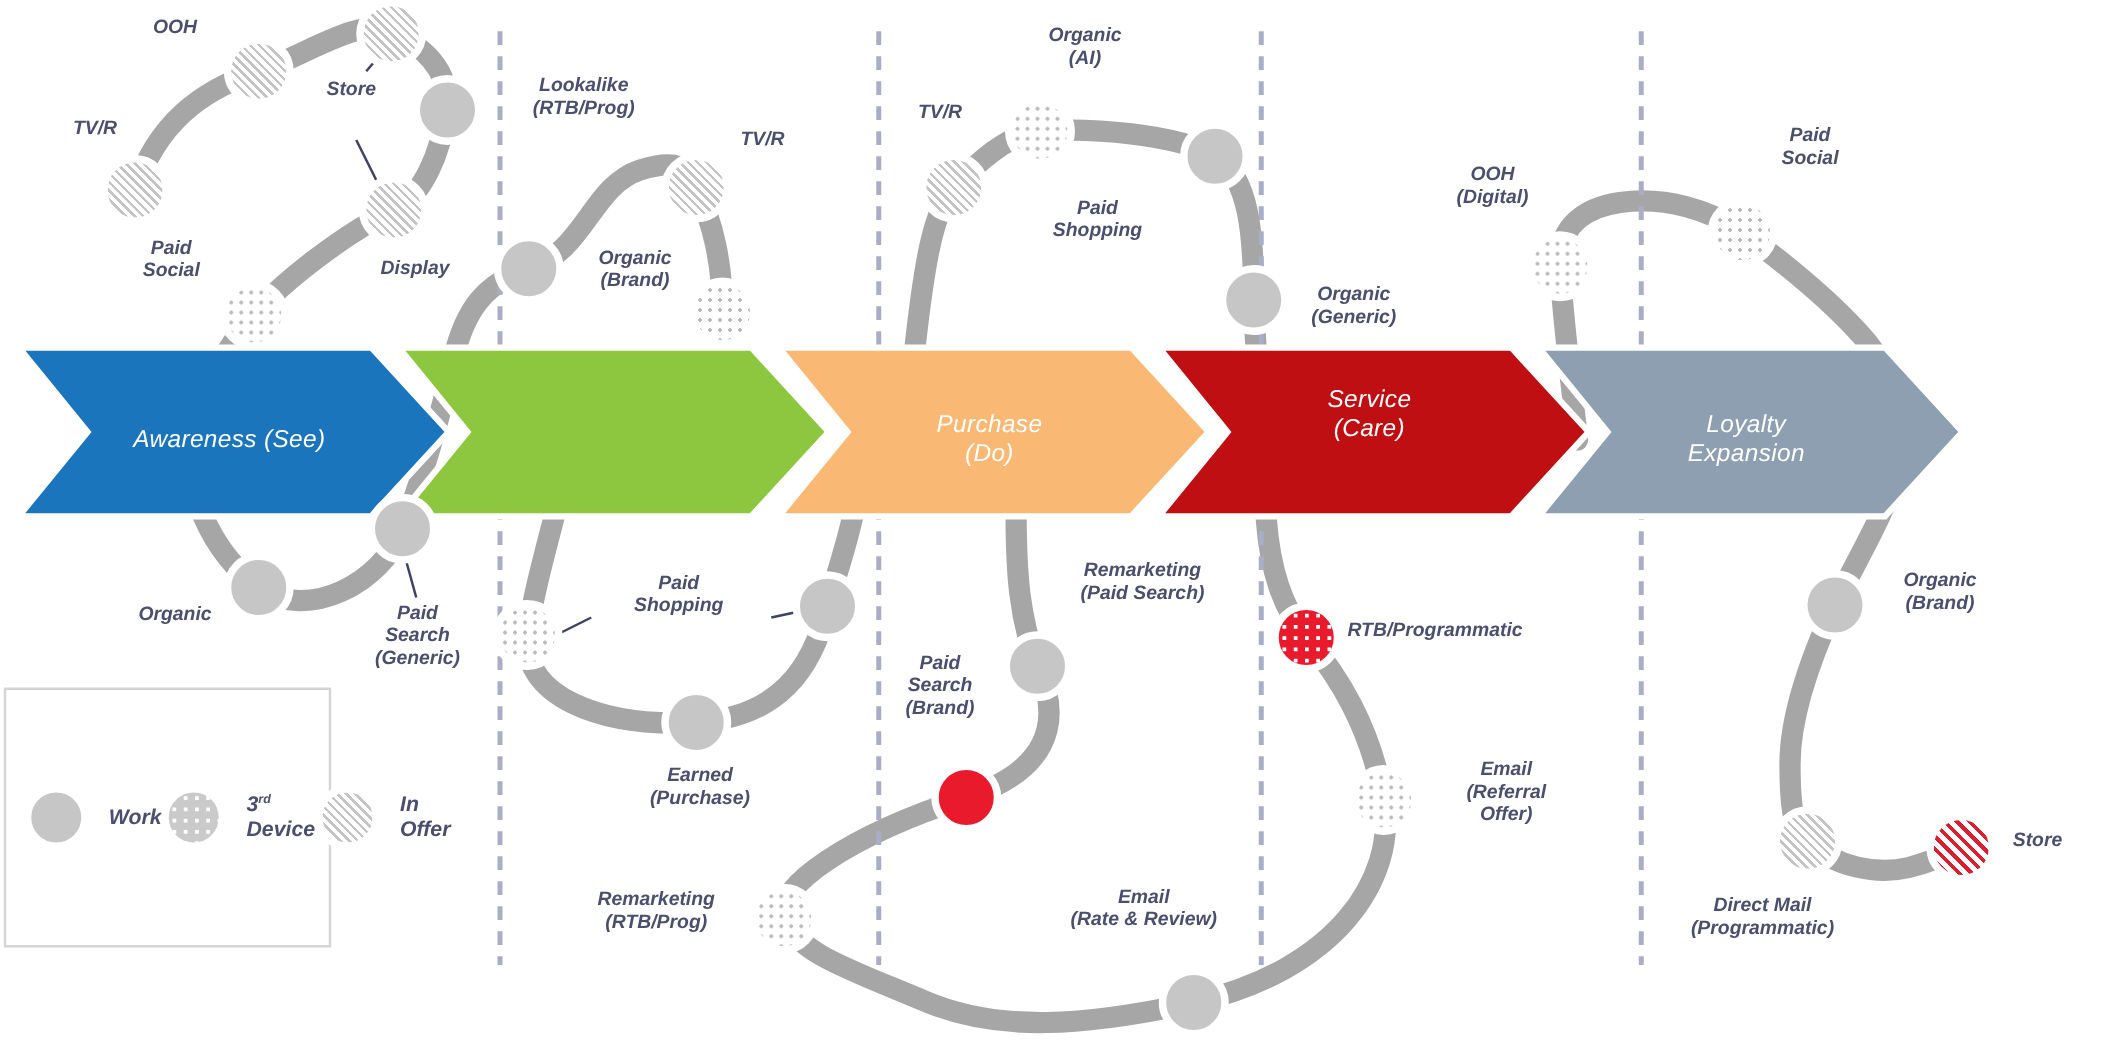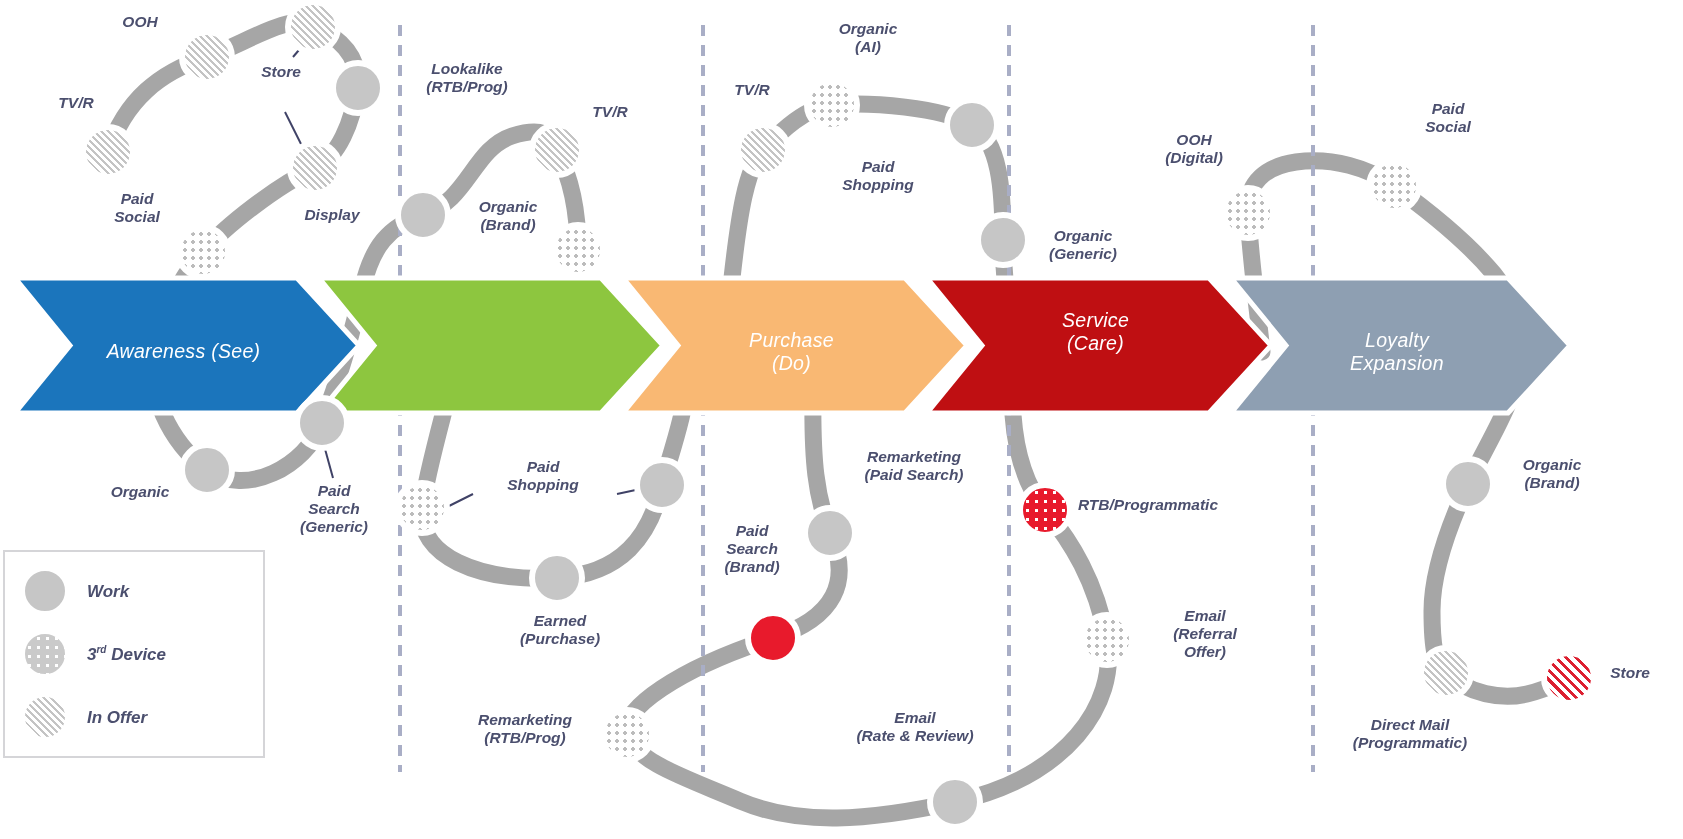--- a/index.html
+++ b/index.html
@@ -21,21 +21,21 @@
   .p-red{background:#e81a2c;}
   .p-reddot{background-color:#e81a2c;background-image:radial-gradient(#ffffff 1.6px,transparent 1.7px);background-size:9px 9px;}
   .p-redhatch{background:repeating-linear-gradient(45deg,#dc1f30 0 3px,#ffffff 3px 7px);}
 
   .label{position:absolute;transform:translate(-50%,-50%);font-style:italic;font-weight:600;
          font-size:15.5px;line-height:1.16;color:#4b4f6e;text-align:center;white-space:pre-line;}
   .chev-label{position:absolute;transform:translate(-50%,-50%);font-style:italic;font-weight:500;
          font-size:19.5px;line-height:1.2;color:#ffffff;text-align:center;white-space:pre-line;letter-spacing:.3px;}
 
   .legend{position:absolute;left:3px;top:550px;width:262px;height:208px;border:2px solid #d5d5d8;
-          box-sizing:border-box;display:flex;flex-direction:column;justify-content:space-evenly;
+          box-sizing:border-box;display:flex;justify-content:space-evenly;
           padding:2px 6px 2px 14px;background:transparent;z-index:6;}
   .legend-item{display:flex;align-items:center;gap:16px;}
   .legend-swatch{width:40px;height:40px;border:6px solid #ffffff;border-radius:50%;flex:none;box-sizing:content-box;}
   .legend-label{font-style:italic;font-weight:600;font-size:17px;color:#4b4f6e;}
   .legend-label sup{font-size:10px;}
 </style>
 </head>
 <body>
 
 <div id="stage">

